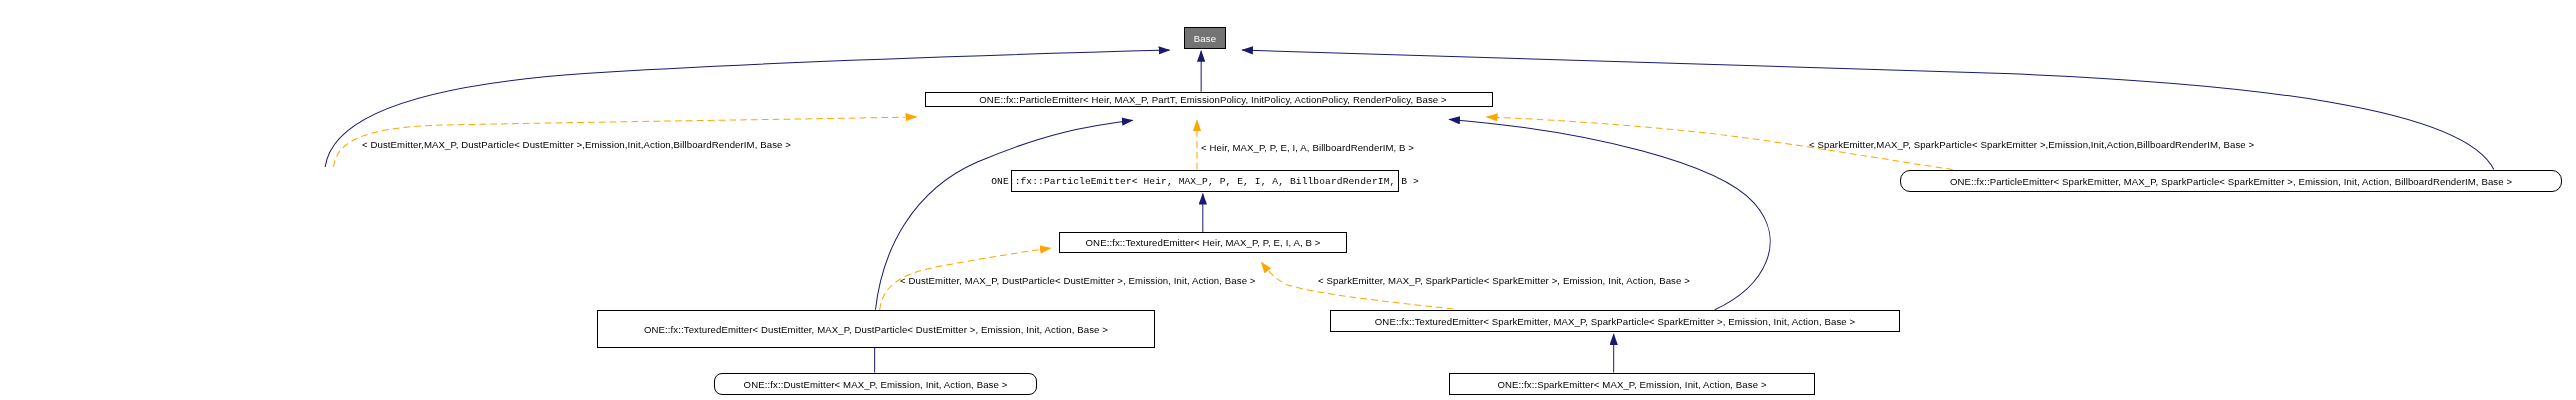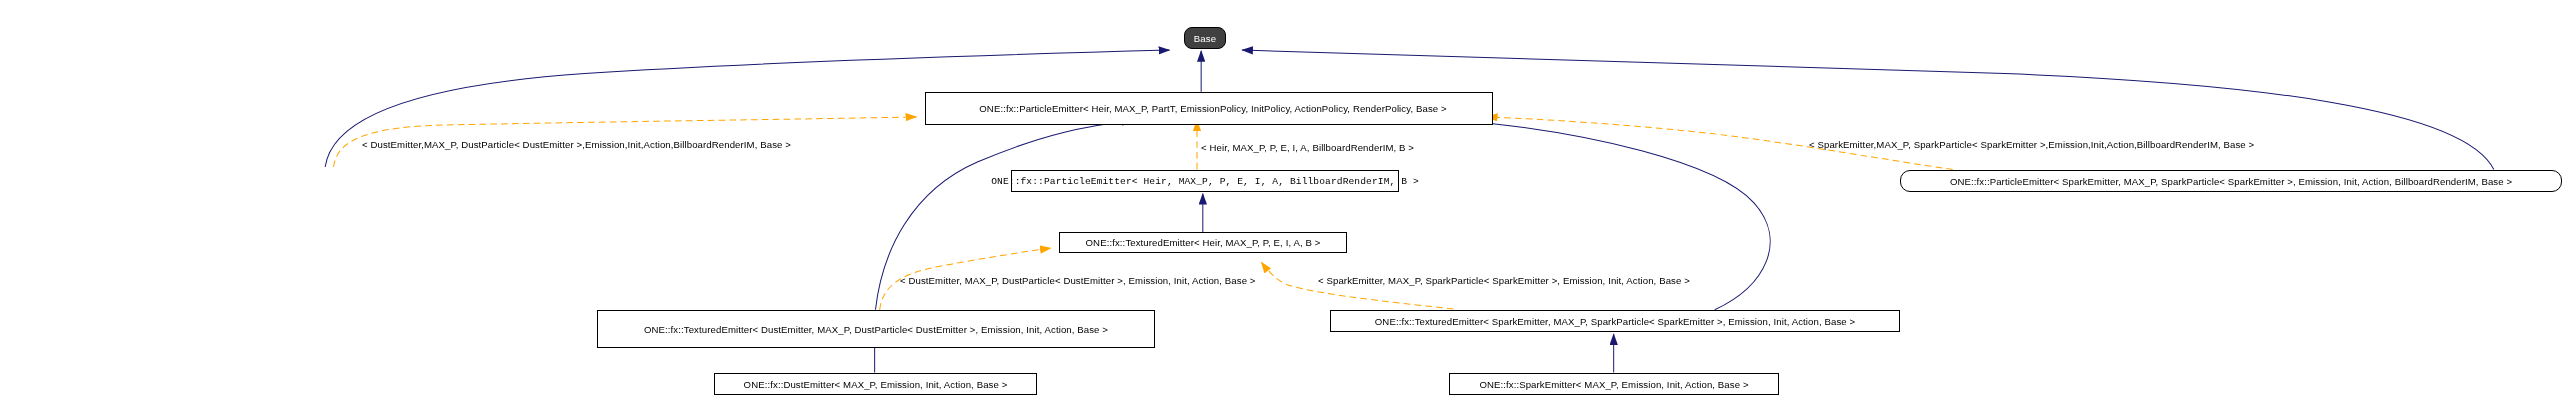--- a/index.html
+++ b/index.html
@@ -23,24 +23,23 @@
     background: #ffffff;
     color: #000000;
     display: flex;
     align-items: center;
     justify-content: center;
     font-size: 9.6px;
     white-space: nowrap;
     letter-spacing: 0.1px;
   }
   .node.focus {
-    background: #404040;
+    background: #737373;
     color: #ffffff;
     border-color: #000000;
-    border-radius: 8px;
   }
   .edge-label {
     position: absolute;
     font-size: 9.6px;
     color: #000000;
     white-space: nowrap;
     letter-spacing: 0.1px;
   }
 </style>
 </head>
@@ -69,36 +68,36 @@
 
     <path d="M 399,200 C 403,172 428,154 520,150 C 700,146 950,143 1097,140" fill="none" stroke="#ffa500" stroke-width="1.2" stroke-dasharray="8,5" marker-end="url(#arrow-orange)"></path>
     <path d="M 2338,203 C 2262,192 2150,172 2050,160 C 1950,149 1852,143 1780,140" fill="none" stroke="#ffa500" stroke-width="1.2" stroke-dasharray="8,5" marker-end="url(#arrow-orange)"></path>
     <path d="M 1433,203 L 1433,144" fill="none" stroke="#ffa500" stroke-width="1.2" stroke-dasharray="8,5" marker-end="url(#arrow-orange)"></path>
     <path d="M 1053,371 C 1057,340 1082,327 1124,319 C 1172,310 1222,302 1258,297" fill="none" stroke="#ffa500" stroke-width="1.2" stroke-dasharray="8,5" marker-end="url(#arrow-orange)"></path>
     <path d="M 1740,370 C 1688,364 1582,354 1541,341 C 1526,334 1516,322 1510,314" fill="none" stroke="#ffa500" stroke-width="1.2" stroke-dasharray="8,5" marker-end="url(#arrow-orange)"></path>
   </svg>
 
   <div class="node focus" style="left:1184px; top:27px; width:42px; height:22px;">Base</div>
 
-  <div class="node" style="left:925px; top:92px; width:568px; height:33px;padding-left:8px;">ONE::fx::ParticleEmitter&lt; Heir, MAX_P, PartT, EmissionPolicy, InitPolicy, ActionPolicy, RenderPolicy, Base &gt;</div>
+  <div class="node" style="left:925px; top:92px; width:568px; height:15px;padding-left:8px;">ONE::fx::ParticleEmitter&lt; Heir, MAX_P, PartT, EmissionPolicy, InitPolicy, ActionPolicy, RenderPolicy, Base &gt;</div>
 
 
   <div class="node" style="left:1011px; top:170px; width:388px; height:22px;font-family:Liberation Mono, monospace;">ONE::fx::ParticleEmitter&lt; Heir, MAX_P, P, E, I, A, BillboardRenderIM, B &gt;</div>
 
   <div class="node" style="left:1900px; top:170px; width:662px; height:22px;border-radius:10px;">ONE::fx::ParticleEmitter&lt; SparkEmitter, MAX_P, SparkParticle&lt; SparkEmitter &gt;, Emission, Init, Action, BillboardRenderIM, Base &gt;</div>
 
   <div class="node" style="left:1059px; top:232px; width:288px; height:21px;">ONE::fx::TexturedEmitter&lt; Heir, MAX_P, P, E, I, A, B &gt;</div>
 
   <div class="node" style="left:597px; top:310px; width:558px; height:38px;">ONE::fx::TexturedEmitter&lt; DustEmitter, MAX_P, DustParticle&lt; DustEmitter &gt;, Emission, Init, Action, Base &gt;</div>
 
   <div class="node" style="left:1330px; top:310px; width:570px; height:22px;">ONE::fx::TexturedEmitter&lt; SparkEmitter, MAX_P, SparkParticle&lt; SparkEmitter &gt;, Emission, Init, Action, Base &gt;</div>
 
-  <div class="node" style="left:714px; top:373px; width:323px; height:22px;">ONE::fx::DustEmitter&lt; MAX_P, Emission, Init, Action, Base &gt;</div>
+  <div class="node" style="left:714px; top:373px; width:323px; height:22px;border-radius:8px;">ONE::fx::DustEmitter&lt; MAX_P, Emission, Init, Action, Base &gt;</div>
 
-  <div class="node" style="left:1449px; top:373px; width:330px; height:22px;">ONE::fx::SparkEmitter&lt; MAX_P, Emission, Init, Action, Base &gt;</div>
+  <div class="node" style="left:1449px; top:373px; width:366px; height:22px;">ONE::fx::SparkEmitter&lt; MAX_P, Emission, Init, Action, Base &gt;</div>
 
   <div class="edge-label" style="left:362px; top:139px;">&lt; DustEmitter,MAX_P, DustParticle&lt; DustEmitter &gt;,Emission,Init,Action,BillboardRenderIM, Base &gt;</div>
 
   <div class="edge-label" style="left:1809px; top:139px;">&lt; SparkEmitter,MAX_P, SparkParticle&lt; SparkEmitter &gt;,Emission,Init,Action,BillboardRenderIM, Base &gt;</div>
 
   <div class="edge-label" style="left:1201px; top:142px;">&lt; Heir, MAX_P, P, E, I, A, BillboardRenderIM, B &gt;</div>
 
   <div class="edge-label" style="left:900px; top:275px;">&lt; DustEmitter, MAX_P, DustParticle&lt; DustEmitter &gt;, Emission, Init, Action, Base &gt;</div>
 
   <div class="edge-label" style="left:1318px; top:275px;text-align:right;">&lt; SparkEmitter, MAX_P, SparkParticle&lt; SparkEmitter &gt;, Emission, Init, Action, Base &gt;</div>

